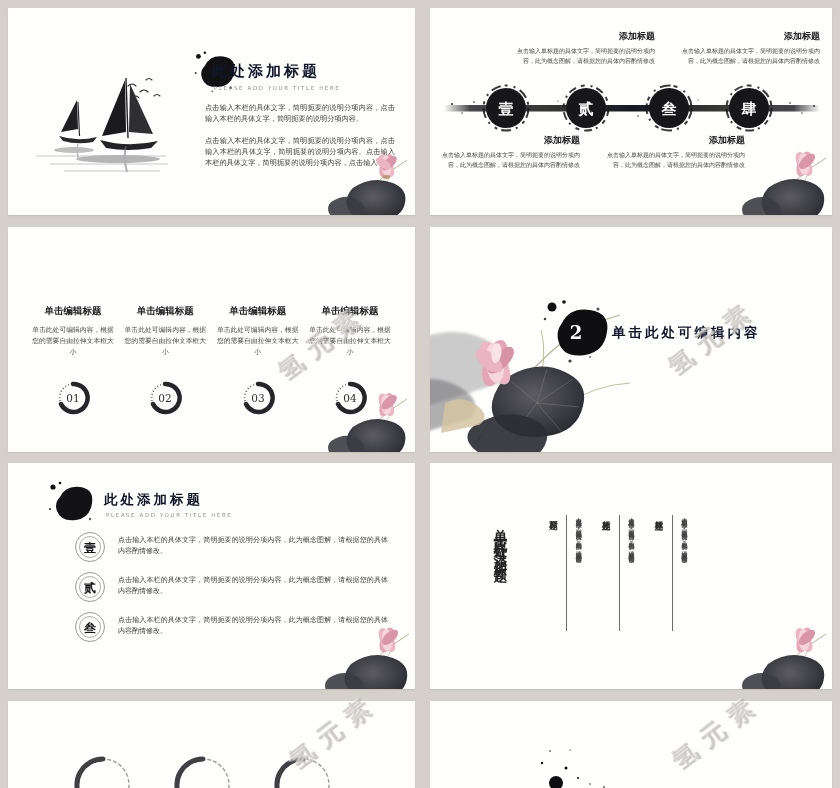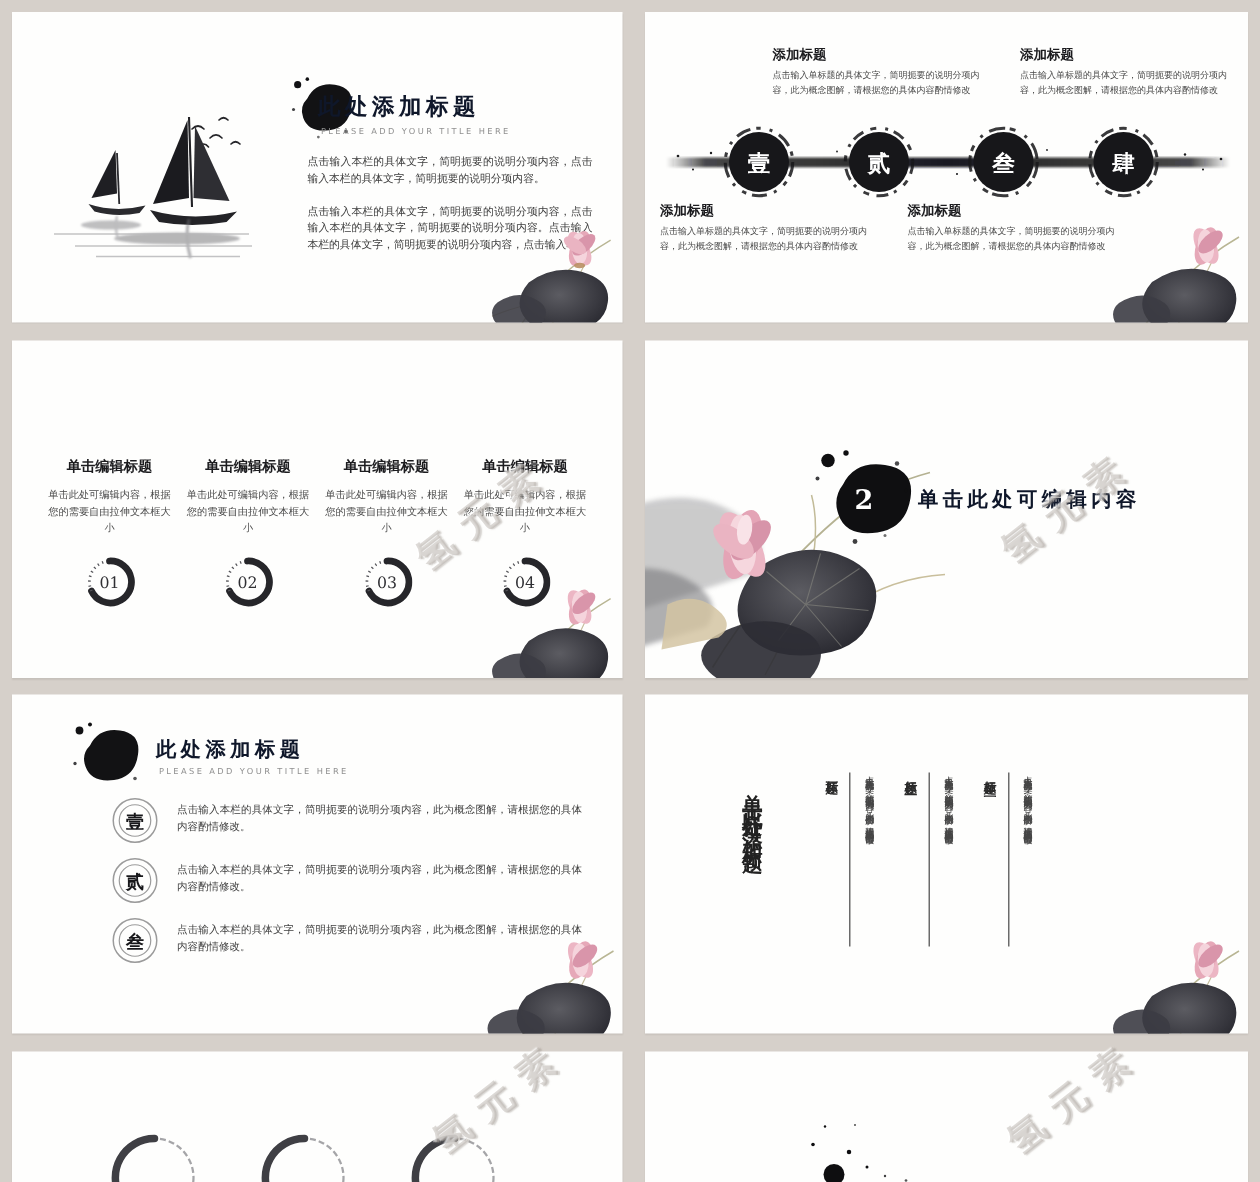--- a/index.html
+++ b/index.html
@@ -18,27 +18,27 @@
   .calli-title { font-family:"DejaVu Serif", serif; font-weight:bold; color:#0f172a; }
   .en-sub { font-size:5.5px; letter-spacing:1.6px; color:#909090; }
   .body-txt { font-size:7.2px; line-height:1.55; color:#3c3c3c; text-align:justify; }
   .tiny-txt { font-size:6px; line-height:1.7; color:#4a4a4a; }
   .wm { position:absolute; width:150px; height:44px; display:flex; align-items:center; justify-content:center;
         transform:rotate(-38deg); font-size:25px; font-weight:bold; letter-spacing:10px;
         color:rgba(182,175,168,0.45);
         text-shadow:-1px -1px 1px rgba(255,255,255,0.75), 1px 1px 1px rgba(150,143,136,0.4);
         z-index:50; pointer-events:none; white-space:nowrap; }
   
-  .step-block { position:absolute; width:140px; text-align:left; }
+  .step-block { position:absolute; width:140px; text-align:right; }
   .step-label { font-size:9px; font-weight:bold; color:#1c1c1f; font-family:"DejaVu Serif", serif; margin-bottom:3px; }
   
   .cols { position:absolute; left:20px; right:20px; top:78px; display:flex; justify-content:space-between; }
   .col { width:90px; text-align:center; }
   .col-title { font-size:9.5px; font-weight:bold; color:#1c1c1f; font-family:"DejaVu Serif", serif; }
-  .col-body { font-size:6.8px; line-height:1.65; color:#4a4a4a; margin:7px 4px 12px; }
+  .col-body { font-size:6.8px; line-height:1.65; color:#4a4a4a; margin:7px 4px 22px; }
   
   .item { position:absolute; left:66px; display:flex; align-items:flex-start; }
   .item-text { margin-left:12px; width:270px; font-size:7px; line-height:1.6; color:#3e3e3e; text-align:justify; padding-top:4px; }
   
   .vtitle { writing-mode:vertical-rl; font-size:13.5px; font-weight:bold; letter-spacing:5px;
             font-family:"DejaVu Serif", serif; color:#222; height:125px; }
   .vsections { position:absolute; left:118px; top:50px; display:flex; gap:17px; }
   .vsection { display:flex; gap:6px; }
   .vlabel { writing-mode:vertical-rl; font-size:8.5px; font-weight:bold; letter-spacing:2px; color:#2a2a2a; height:42px; }
   .vline { width:1px; background:#6b6b6b; height:116px; margin-top:2px; }

